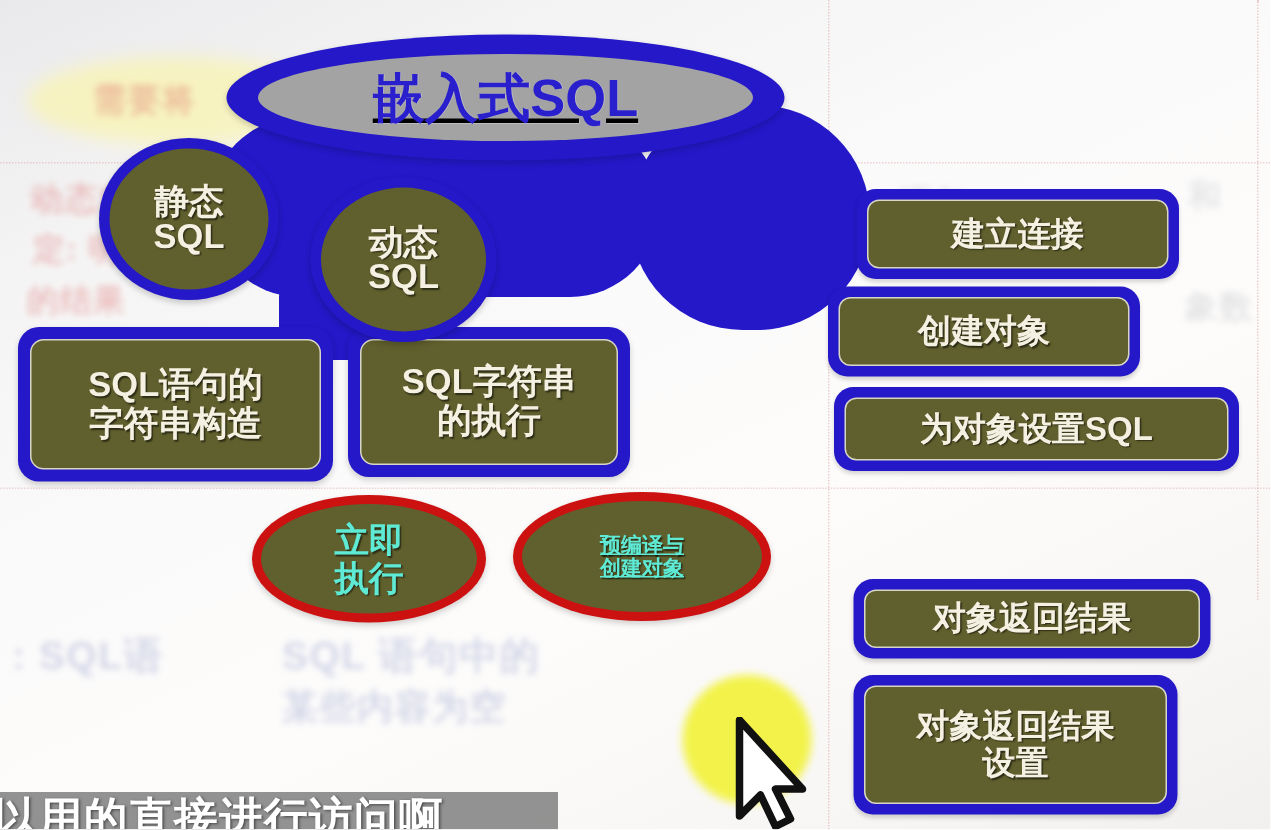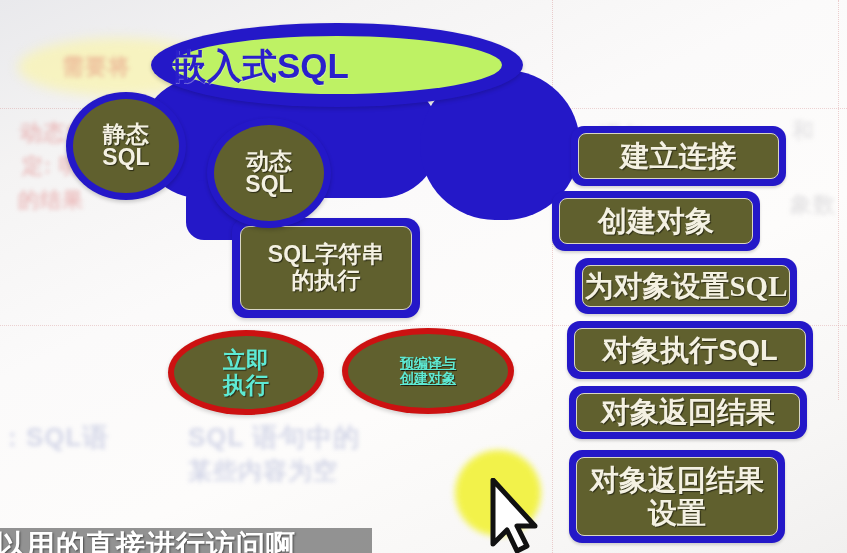--- a/index.html
+++ b/index.html
@@ -66,24 +66,25 @@
     border-radius: 50%;
     background: #2418c8;
     z-index: 5;
     box-shadow: 0 2px 4px rgba(0,0,0,0.18);
   }
   .title-ellipse-inner {
     position: absolute;
     left: 21px; top: 13px;
     right: 21px; bottom: 13px;
     border-radius: 50%;
-    background: #bef264;
-    display: flex;
-    align-items: center;
-    justify-content: flex-start;
+    background: #a3a3a3;
+    display: flex;
+    align-items: center;
+    justify-content: center;
+    text-decoration: underline;
   }
   .title-text {
     color: #2a1fcc;
     font-size: 35px;
     font-weight: bold;
     letter-spacing: 0px;
     line-height: 1;
     text-shadow: 0.5px 0.5px 0 rgba(255,255,255,0.35);
   }
 
@@ -195,28 +196,28 @@
     background: #60602e;
     border: 1.5px solid #d8d6c4;
     display: flex;
     flex-direction: column;
     align-items: center;
     justify-content: center;
     text-align: center;
     color: #f4f1e2;
     font-weight: bold;
     line-height: 1.12;
-    font-size: 29px;
+    font-size: 22px;
     text-shadow: 1px 1px 1px rgba(0,0,0,0.55);
   }
   .stackbox .inner span { display: block; }
 
   #stack-0 { left: 571px; top: 126px; width: 215px; height: 60px; }
   #stack-1 { left: 552px; top: 191px; width: 208px; height: 60px; }
-  #stack-2 { left: 575px; top: 258px; width: 222px; height: 56px; font-family: Liberation Serif, serif; }
+  #stack-2 { left: 556px; top: 258px; width: 270px; height: 56px; }
   #stack-3 { left: 567px; top: 321px; width: 246px; height: 58px; }
   #stack-4 { left: 569px; top: 386px; width: 238px; height: 53px; }
   #stack-5 { left: 569px; top: 450px; width: 216px; height: 93px; }
 
   
   .yellow-spot {
     position: absolute;
     left: 455px; top: 450px;
     width: 86px; height: 86px;
     border-radius: 50%;
@@ -296,20 +297,26 @@
   </div>
 
   <div class="circ" id="circle-dynamic">
     <div class="fill">
       <span>动态</span>
       <span>SQL</span>
     </div>
   </div>
 
 
+  <div class="bluebox" id="box-construct">
+    <div class="inner">
+      <span>SQL语句的</span>
+      <span>字符串构造</span>
+    </div>
+  </div>
 
   <div class="bluebox" id="box-execute">
     <div class="inner">
       <span>SQL字符串</span>
       <span>的执行</span>
     </div>
   </div>
 
   <div class="redoval" id="oval-immediate">
     <div class="fill">
@@ -333,25 +340,20 @@
   <div class="stackbox" id="stack-1">
     <div class="inner">
       <span>创建对象</span>
     </div>
   </div>
   <div class="stackbox" id="stack-2">
     <div class="inner">
       <span>为对象设置SQL</span>
     </div>
   </div>
-  <div class="stackbox" id="stack-3">
-    <div class="inner">
-      <span>对象执行SQL</span>
-    </div>
-  </div>
   <div class="stackbox" id="stack-4">
     <div class="inner">
       <span>对象返回结果</span>
     </div>
   </div>
   <div class="stackbox" id="stack-5">
     <div class="inner">
       <span>对象返回结果</span>
       <span>设置</span>
     </div>

